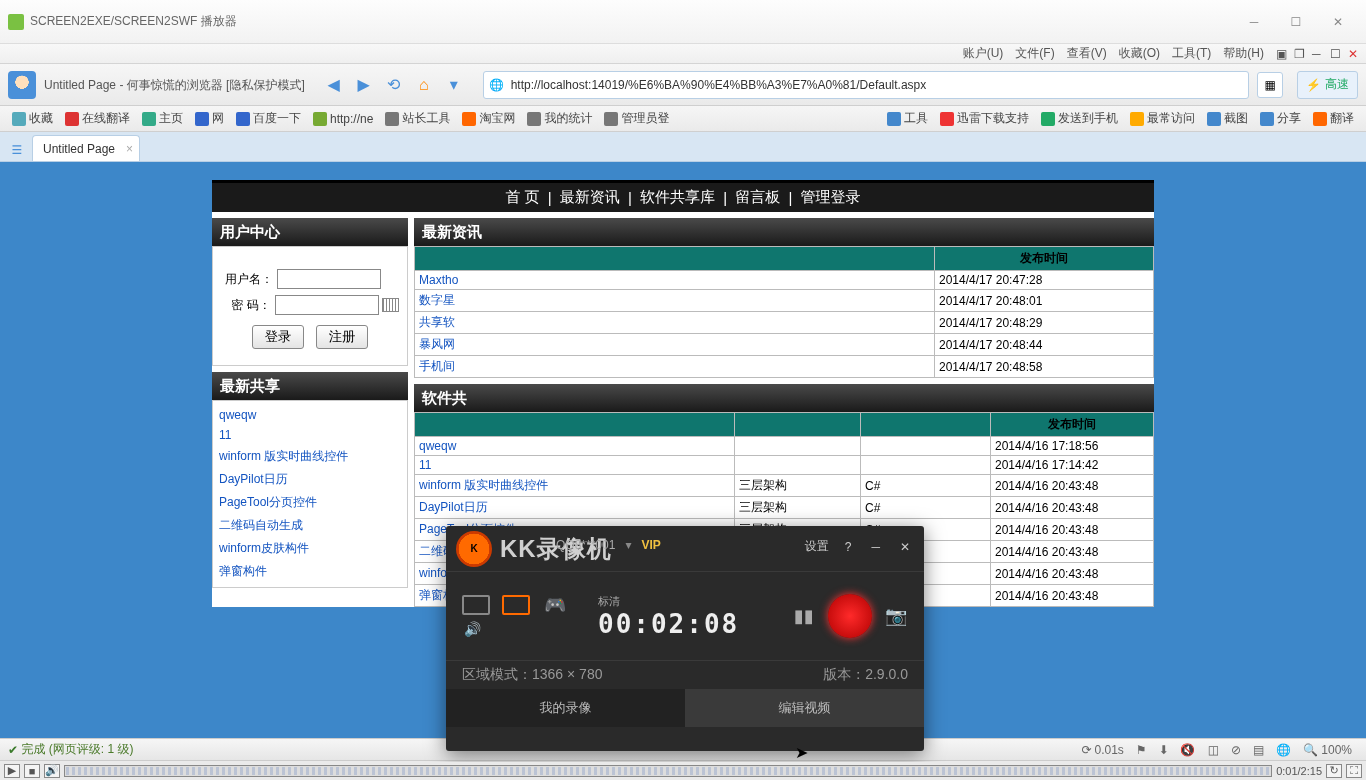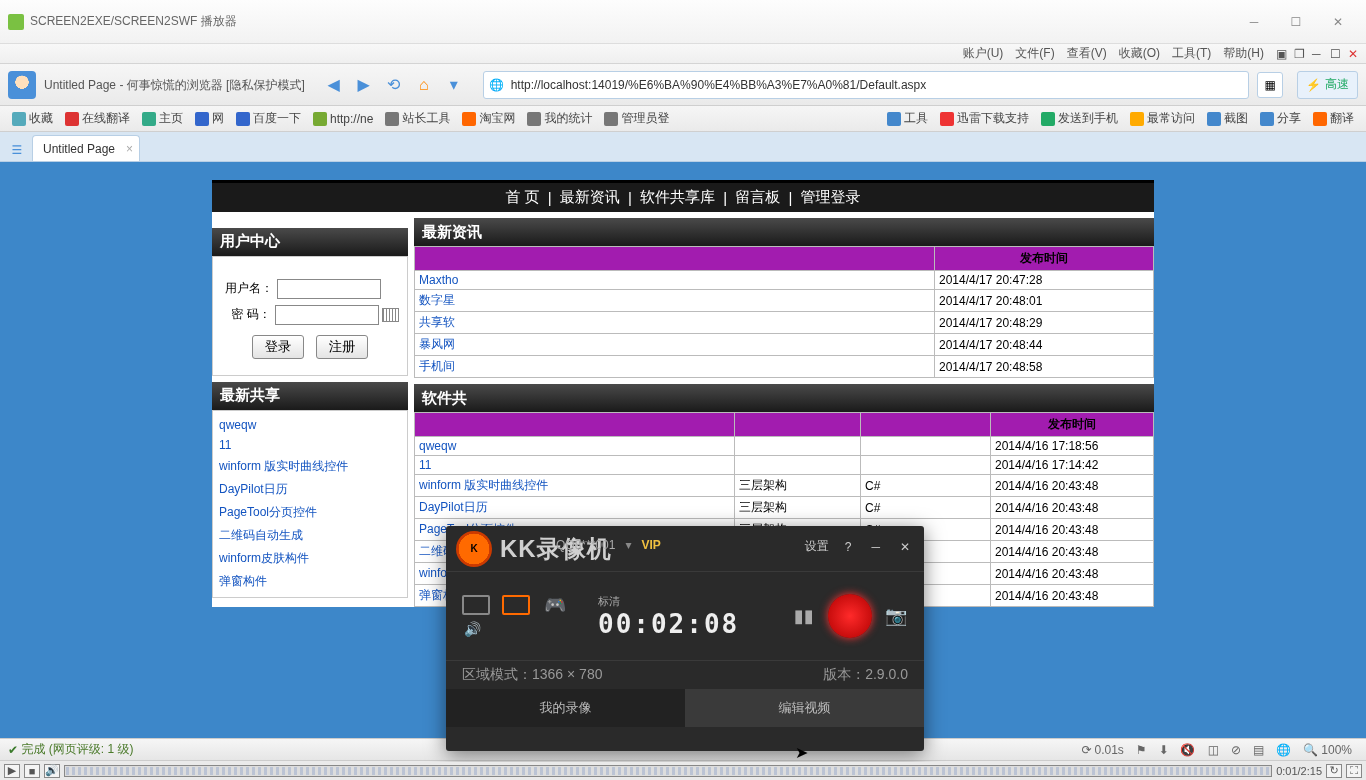--- a/index.html
+++ b/index.html
@@ -42,39 +42,39 @@
 
 .content { position:relative; height: 600px; background:#3d87c9; overflow:hidden; }
 .page { width: 942px; margin: 18px auto 0; background:#fff; }
 .banner { height: 110px; background: linear-gradient(90deg,#0a4a8a 0%, #1c6bb0 50%, #7ea8c9 100%); position:relative; }
 .banner-title { position:absolute; left:130px; top:34px; font-family: "KaiTi","STKaiti",serif; font-style:italic; font-size:36px; color:#fff; font-weight:bold; letter-spacing:2px; }
 .banner-img { position:absolute; right:0; top:0; width:220px; height:110px; background: linear-gradient(135deg,#4a7a9a 0%, #6a9abc 50%, #8ab5d0 100%); opacity:.9; }
 
 .topnav { height:32px; background:#1a1a1a; border-top:3px solid #000; display:flex; align-items:center; justify-content:center; color:#fff; font-size:15px; }
 .topnav span { padding:0 4px; cursor:pointer; }
 
-.cols { display:flex; gap:6px; padding:6px 0 0 0;align-items:center; }
+.cols { display:flex; gap:6px; padding:6px 0 0 0; }
 .sidebar { width:196px; }
 .main { width:740px; }
 
 .panel-h { height:28px; background:linear-gradient(#4a4a4a,#1a1a1a); color:#fff; font-weight:bold; font-size:15px; display:flex; align-items:center; padding:0 8px; }
 
 .login-box { border:1px solid #ccc; padding:16px 8px; background:#fff; }
 .login-row { display:flex; align-items:center; margin:6px 0; }
 .login-row label { width:56px; text-align:right; padding-right:4px; }
 .login-row input { width:104px; height:20px; border:1px solid #888; }
 .kbd-icon { width:18px; height:14px; border:1px solid #888; margin-left:3px; display:inline-block; background:repeating-linear-gradient(90deg,#888 0 1px,transparent 1px 3px); }
 .login-btns { text-align:center; margin-top:10px; }
 .login-btns button { padding:2px 12px; margin:0 4px; border:1px solid #888; background:linear-gradient(#fff,#e4e4e4); border-radius:3px; cursor:pointer; }
 
 .share-list { border:1px solid #ccc; padding:4px 6px; background:#fff; }
 .share-list a { display:block; color:#1354c0; text-decoration:none; padding:3px 0; cursor:pointer; }
 
 table.data { width:100%; border-collapse:collapse; font-size:12px; }
-table.data th { border:1px solid #bbb; background:#a21caf; padding:3px 4px; font-weight:bold; }
+table.data th { border:1px solid #bbb; background:#0f766e; padding:3px 4px; font-weight:bold; }
 table.data td { border:1px solid #bbb; padding:2px 4px; }
 table.data a { color:#1354c0; text-decoration:none; }
 
 
 .recorder { position:absolute; left:446px; top:364px; width:478px; height:225px; background:#2a2a2a; border-radius:3px; box-shadow:0 4px 20px rgba(0,0,0,.5); color:#ccc; font-size:12px; z-index:50; }
 .rec-top { height:45px; display:flex; align-items:center; padding:0 10px; }
 .rec-logo { width:36px; height:36px; border-radius:50%; background:radial-gradient(circle,#ff6a00 60%,#cc3a00 61%); display:flex; align-items:center; justify-content:center; font-size:10px; color:#000; font-weight:bold; }
 .rec-title { margin-left:8px; color:#d0d0d0; font-size:24px; font-weight:bold; letter-spacing:1px; }
 .rec-vip { color:#f0c040; font-weight:bold; }
 .rec-top-btn { cursor:pointer; padding:0 4px; }

